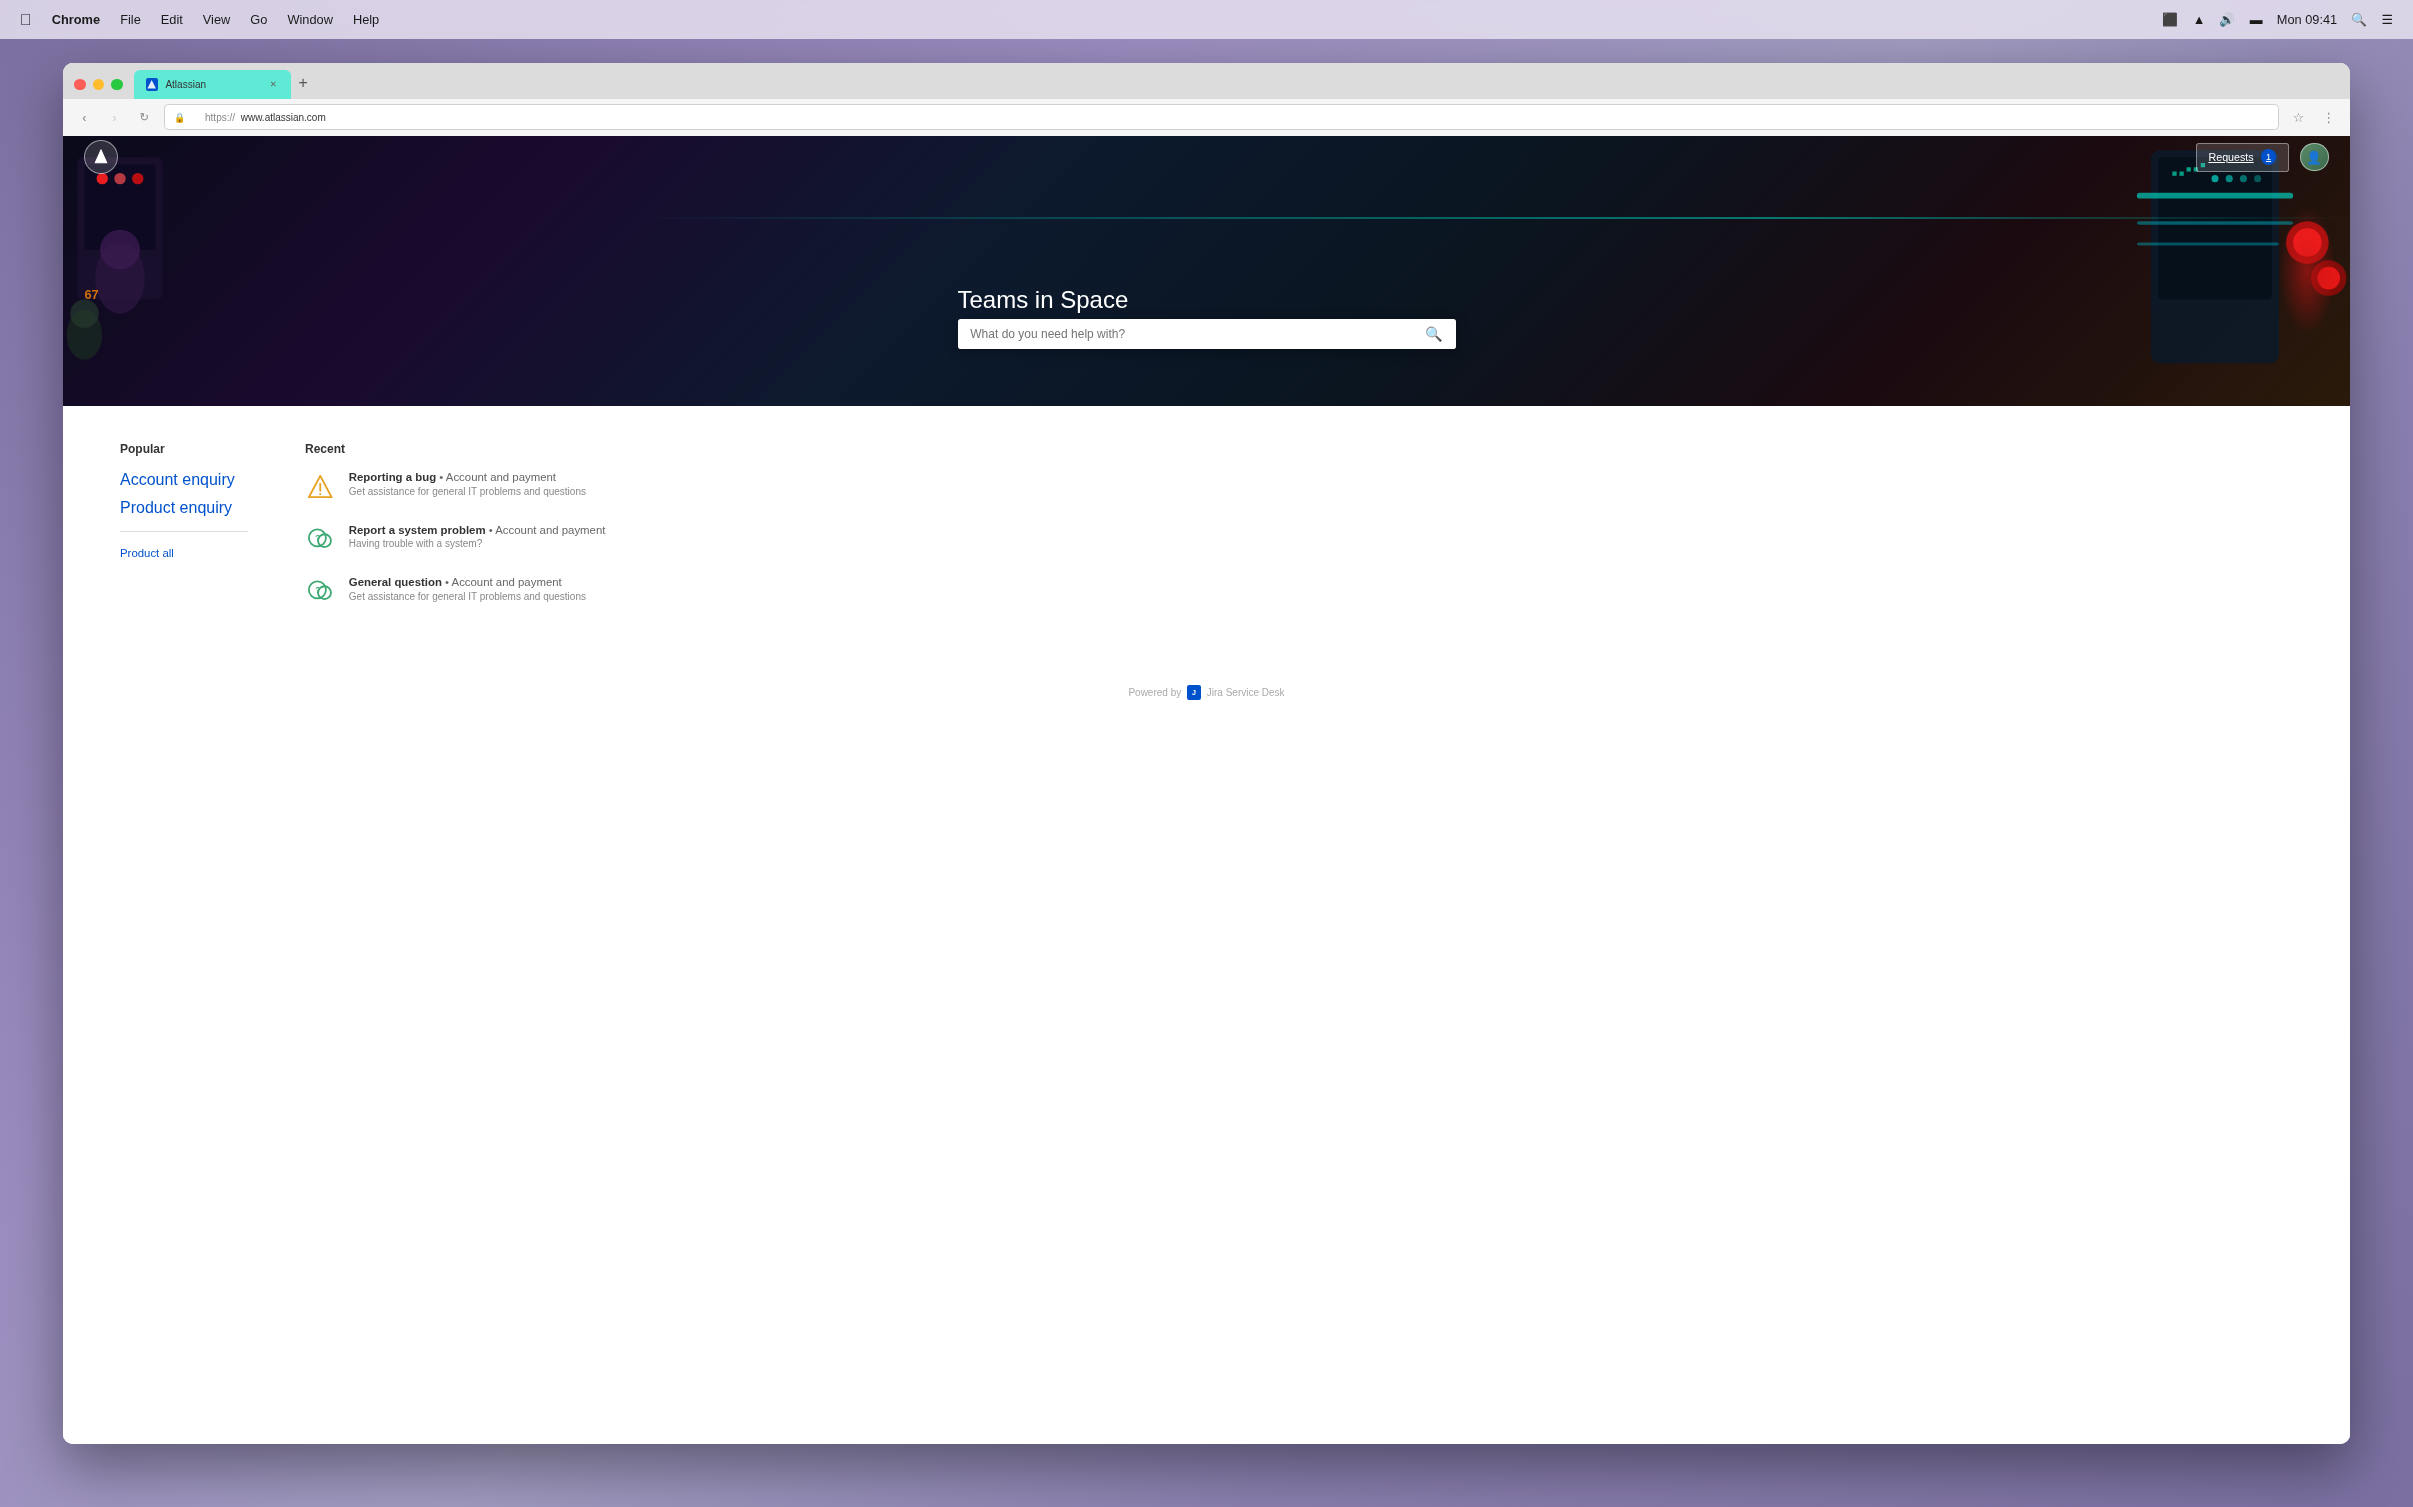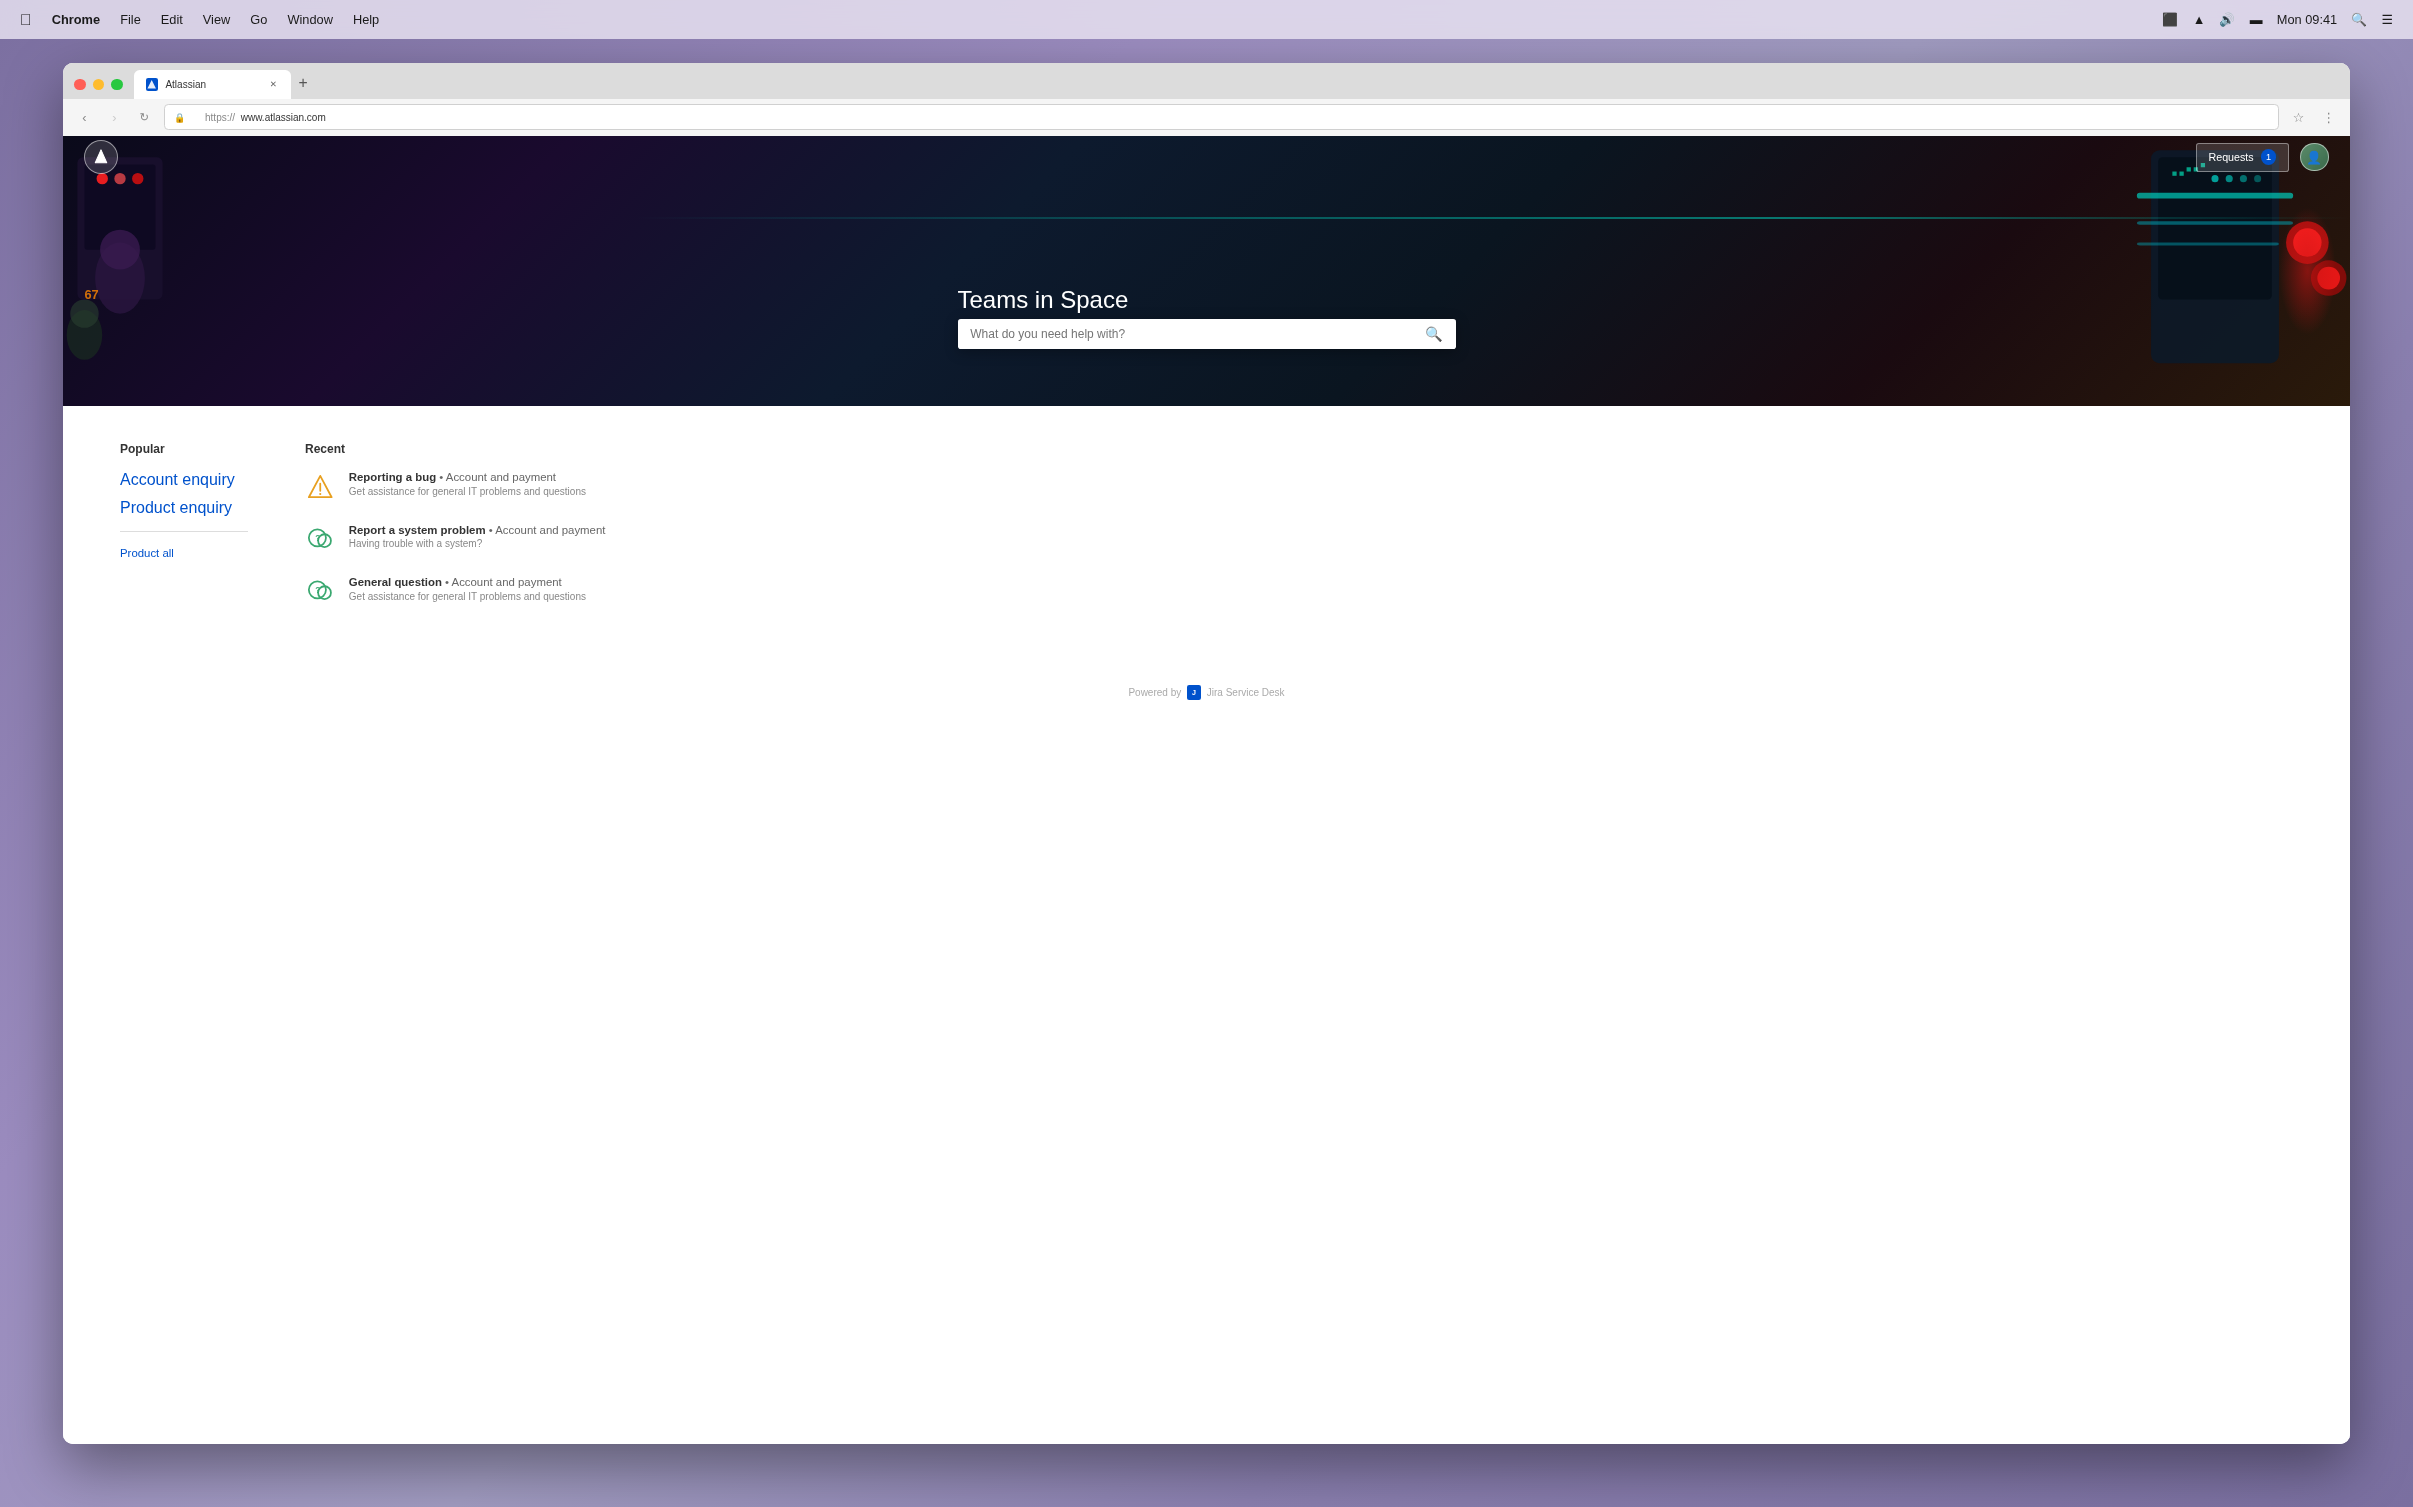--- a/index.html
+++ b/index.html
@@ -71,21 +71,21 @@
       flex-direction: column;
     }
 
     
     .browser-chrome {
       background: #e8e8e8;
       flex-shrink: 0;
     }
     .browser-tab {
       height: 28.5px;
-      background: #ffffff;
+      background: #5eead4;
       border-radius: 5.7px 5.7px 0 0;
       display: flex;
       align-items: center;
       padding: 0 11.4px;
       gap: 7.1px;
       min-width: 157px;
     }
     .tab-favicon {
       width: 12.8px;
       height: 12.8px;
@@ -254,20 +254,21 @@
       background: rgba(255,255,255,0.15);
       border: 0.7px solid rgba(255,255,255,0.4);
       border-radius: 2.8px;
       padding: 5.7px 11.4px;
       color: white;
       font-size: 10.7px;
       display: flex;
       align-items: center;
       gap: 7.1px;
       cursor: pointer;
+      text-decoration: underline;
     }
     .requests-badge {
       background: #0052CC;
       color: white;
       border-radius: 50%;
       width: 15.7px;
       height: 15.7px;
       font-size: 9.2px;
       display: flex;
       align-items: center;

